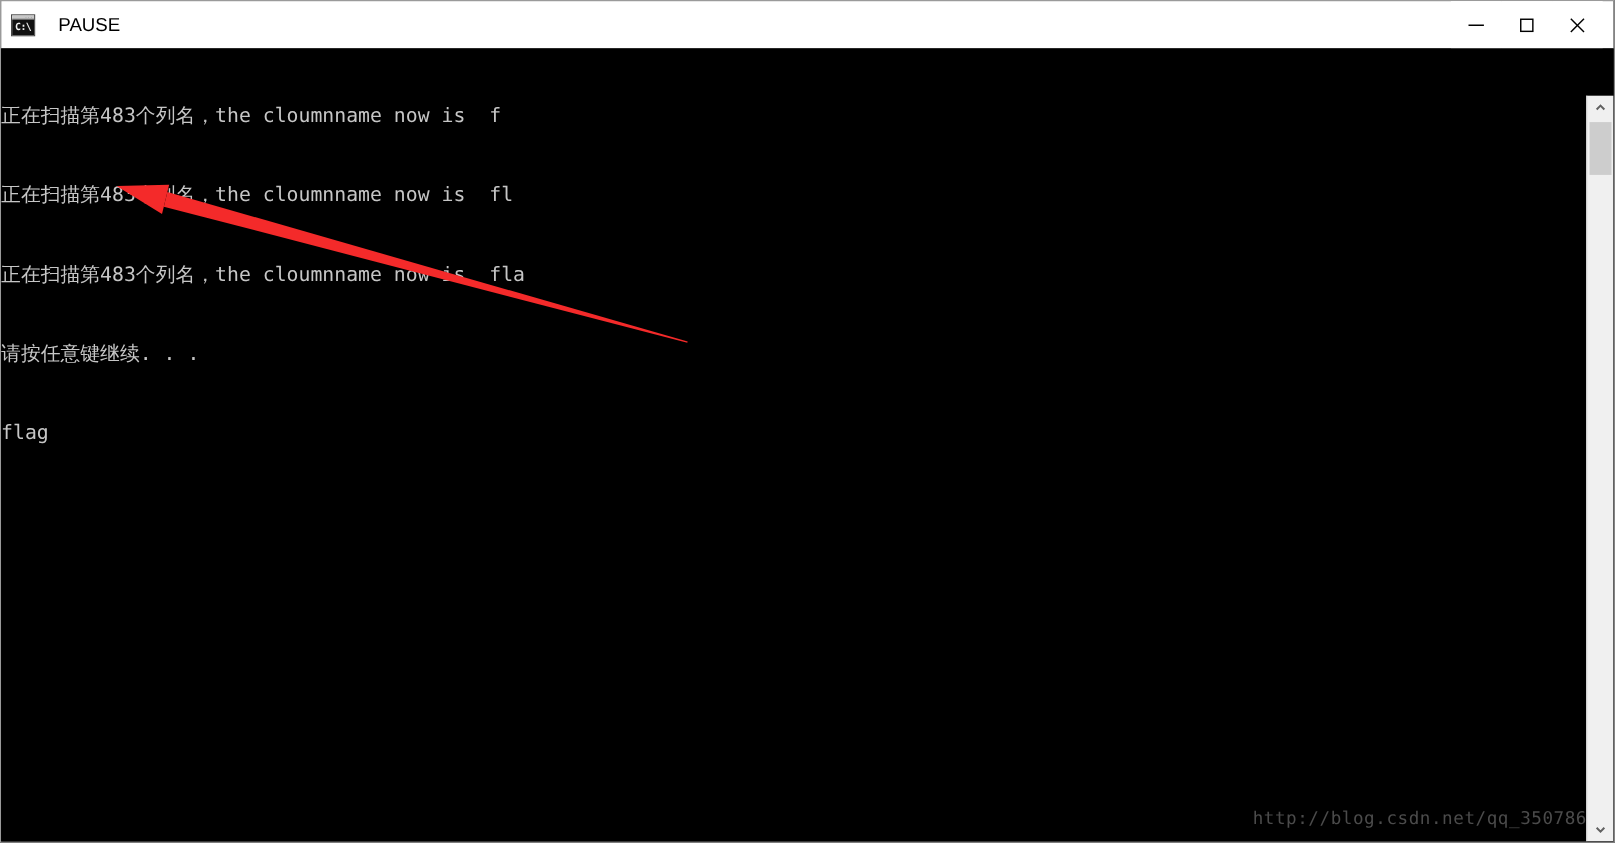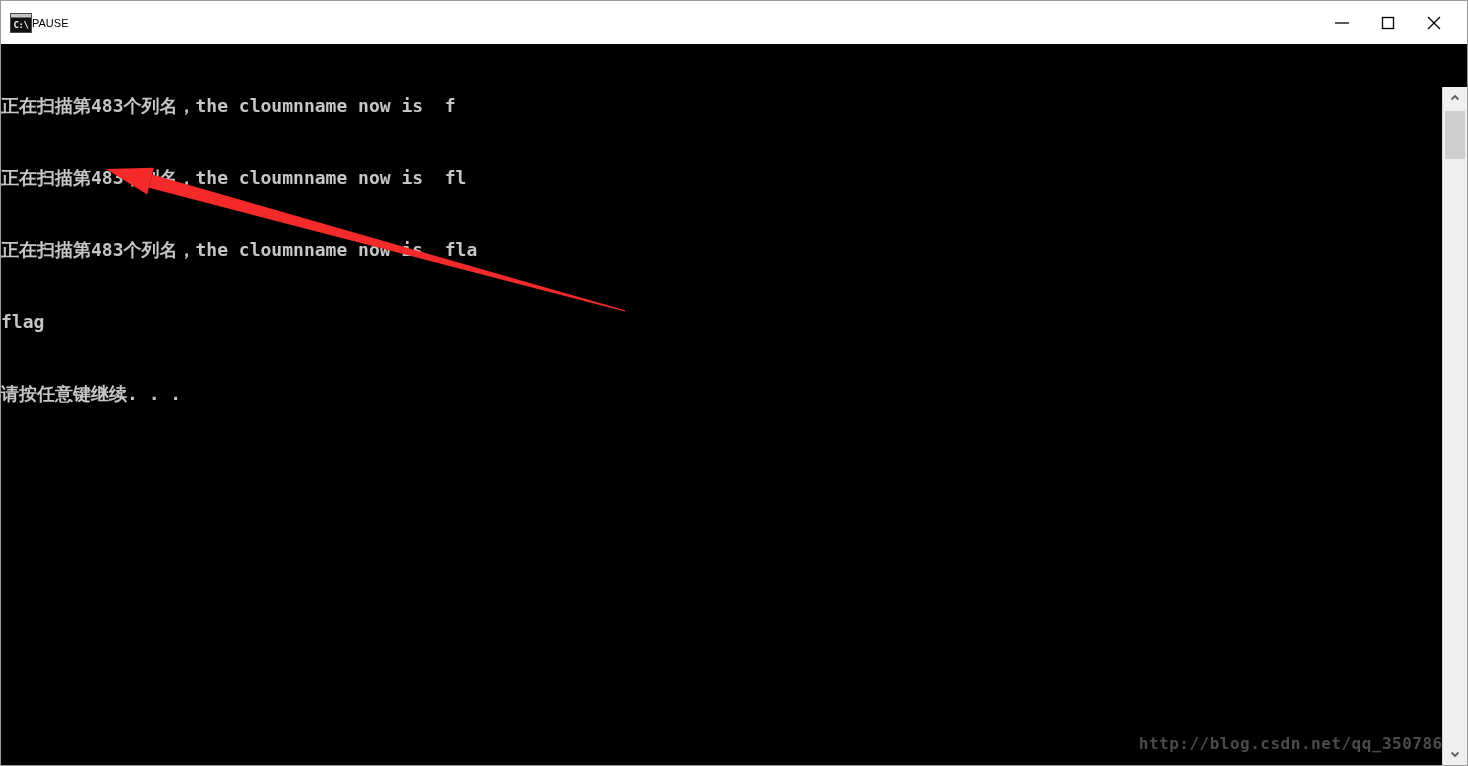--- a/index.html
+++ b/index.html
@@ -78,22 +78,22 @@
     background: #111111;
     color: #f2f2f2;
     font-family: "DejaVu Sans Mono", monospace;
     font-size: 9px;
     font-weight: bold;
     line-height: 14px;
     text-align: center;
     letter-spacing: -0.5px;
   }
   .window-title {
-    margin-left: 0;
-    font-size: 11px;
+    margin-left: 21px;
+    font-size: 17px;
     color: #000000;
     font-family: "Liberation Sans", sans-serif;
     white-space: nowrap;
   }
   .win-controls {
     display: flex;
     flex: none;
     height: 43px;
   }
   .win-btn {
@@ -109,21 +109,20 @@
 
   
   .console {
     position: absolute;
     left: 0;
     top: 43px;
     right: 0;
     bottom: 0;
     background: #000000;
     overflow: hidden;
-    font-weight: bold;
   }
   .console-text {
     position: absolute;
     left: 0;
     top: 2px;
     color: #c6c6c6;
     font-family: "DejaVu Sans Mono", "Liberation Mono", monospace;
     font-size: 18px;
     line-height: 24px;
     white-space: pre;
@@ -218,22 +217,22 @@
         </svg>
       </div>
     </div>
   </div>
 
   <div class="console">
     <div class="console-text">
       <div class="console-line">正在扫描第483个列名，the cloumnname now is  f</div>
       <div class="console-line">正在扫描第483个列名，the cloumnname now is  fl</div>
       <div class="console-line">正在扫描第483个列名，the cloumnname now is  fla</div>
+      <div class="console-line">请按任意键继续. . .</div>
       <div class="console-line">flag</div>
-      <div class="console-line">请按任意键继续. . .</div>
     </div>
 
     <svg class="arrow-overlay" viewBox="0 0 1468 723" preserveAspectRatio="none">
         <polygon points="147.9144763805689,135.79319299568215 623.8500054818503,252.5809489173112 624.1499945181497,251.4190510826888 151.16435760714594,123.20596645393982" fill="#f42a2a"></polygon>
         <polygon points="105,118 146.28953576728043,142.0868062665533 152.78929822043443,116.91235318306866" fill="#f42a2a"></polygon>
       </svg>
 
     <div class="watermark">http://blog.csdn.net/qq_35078631</div>
 
     <div class="scrollbar">

